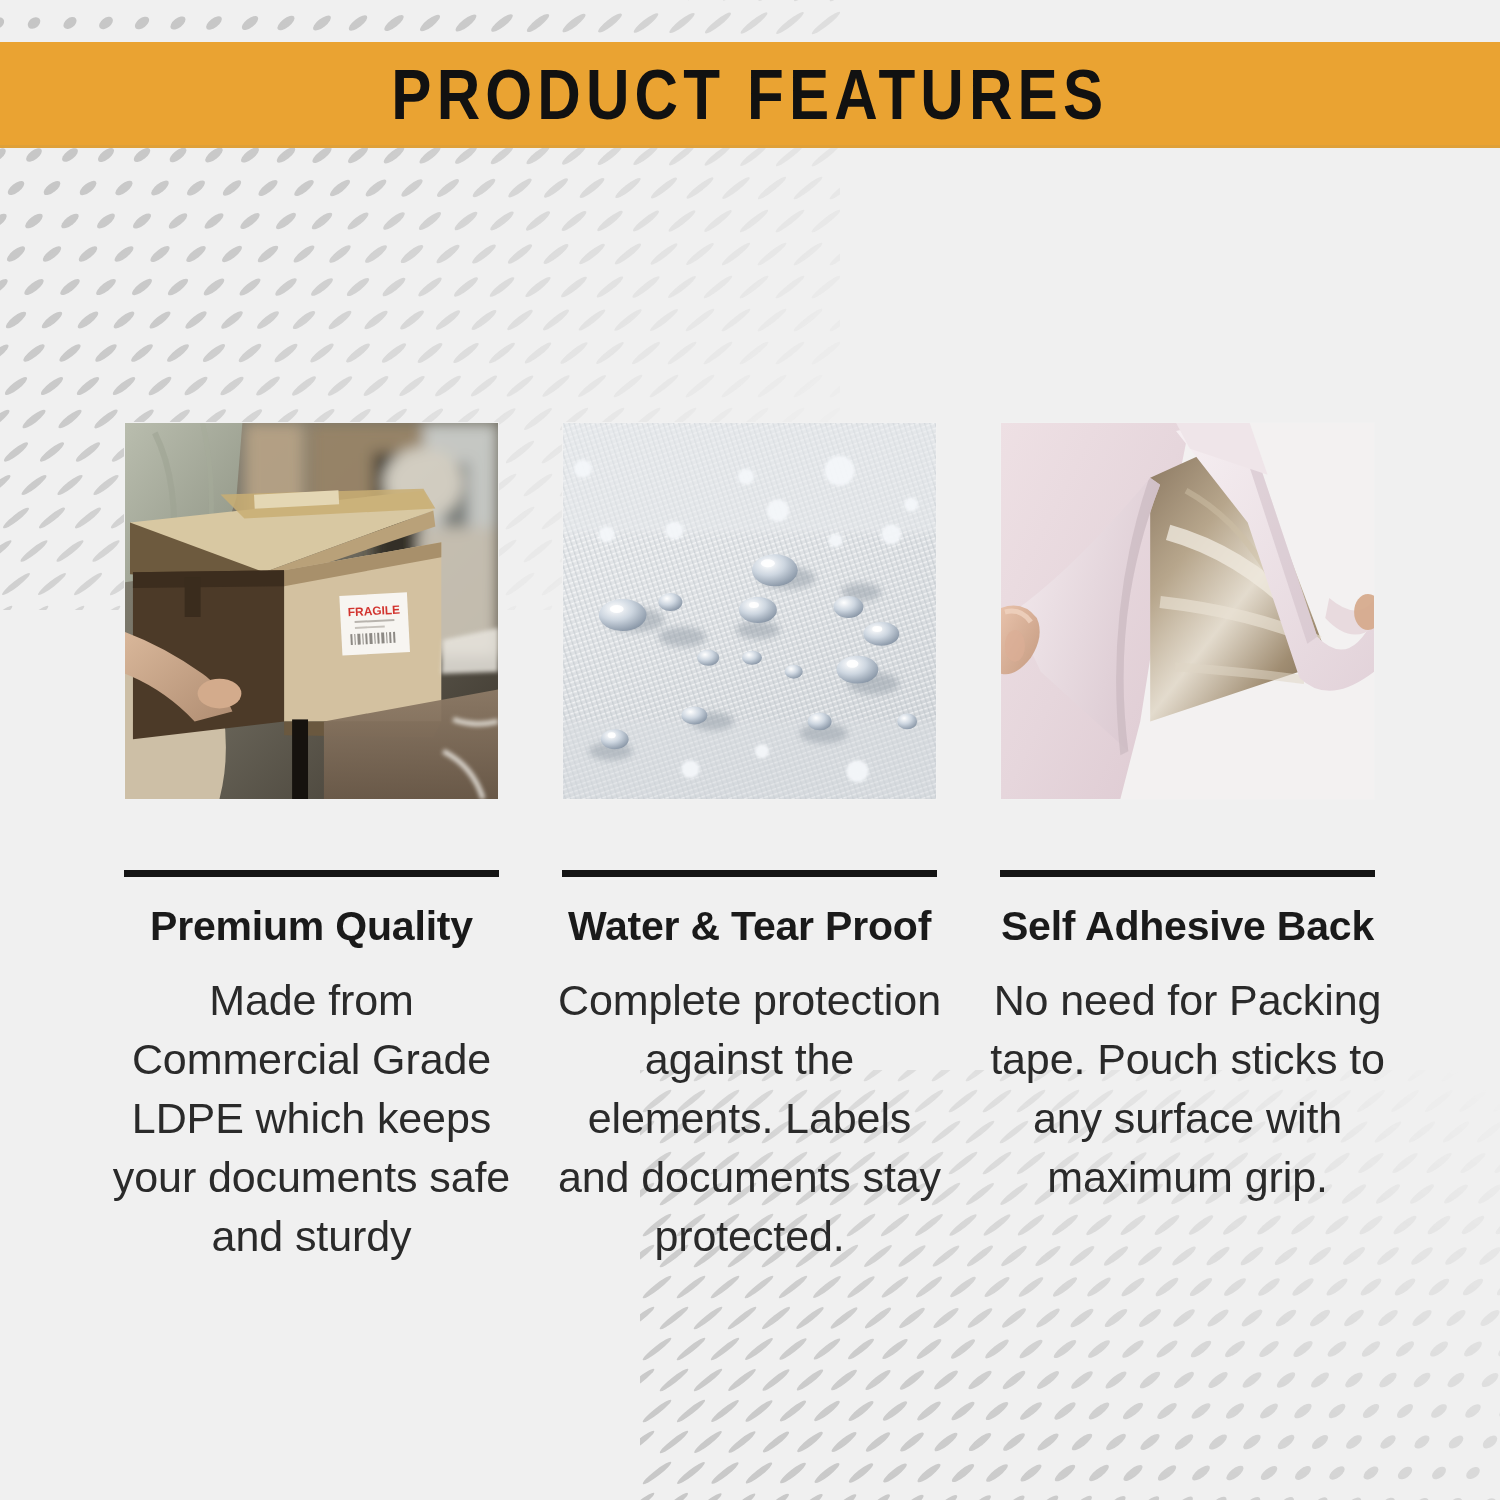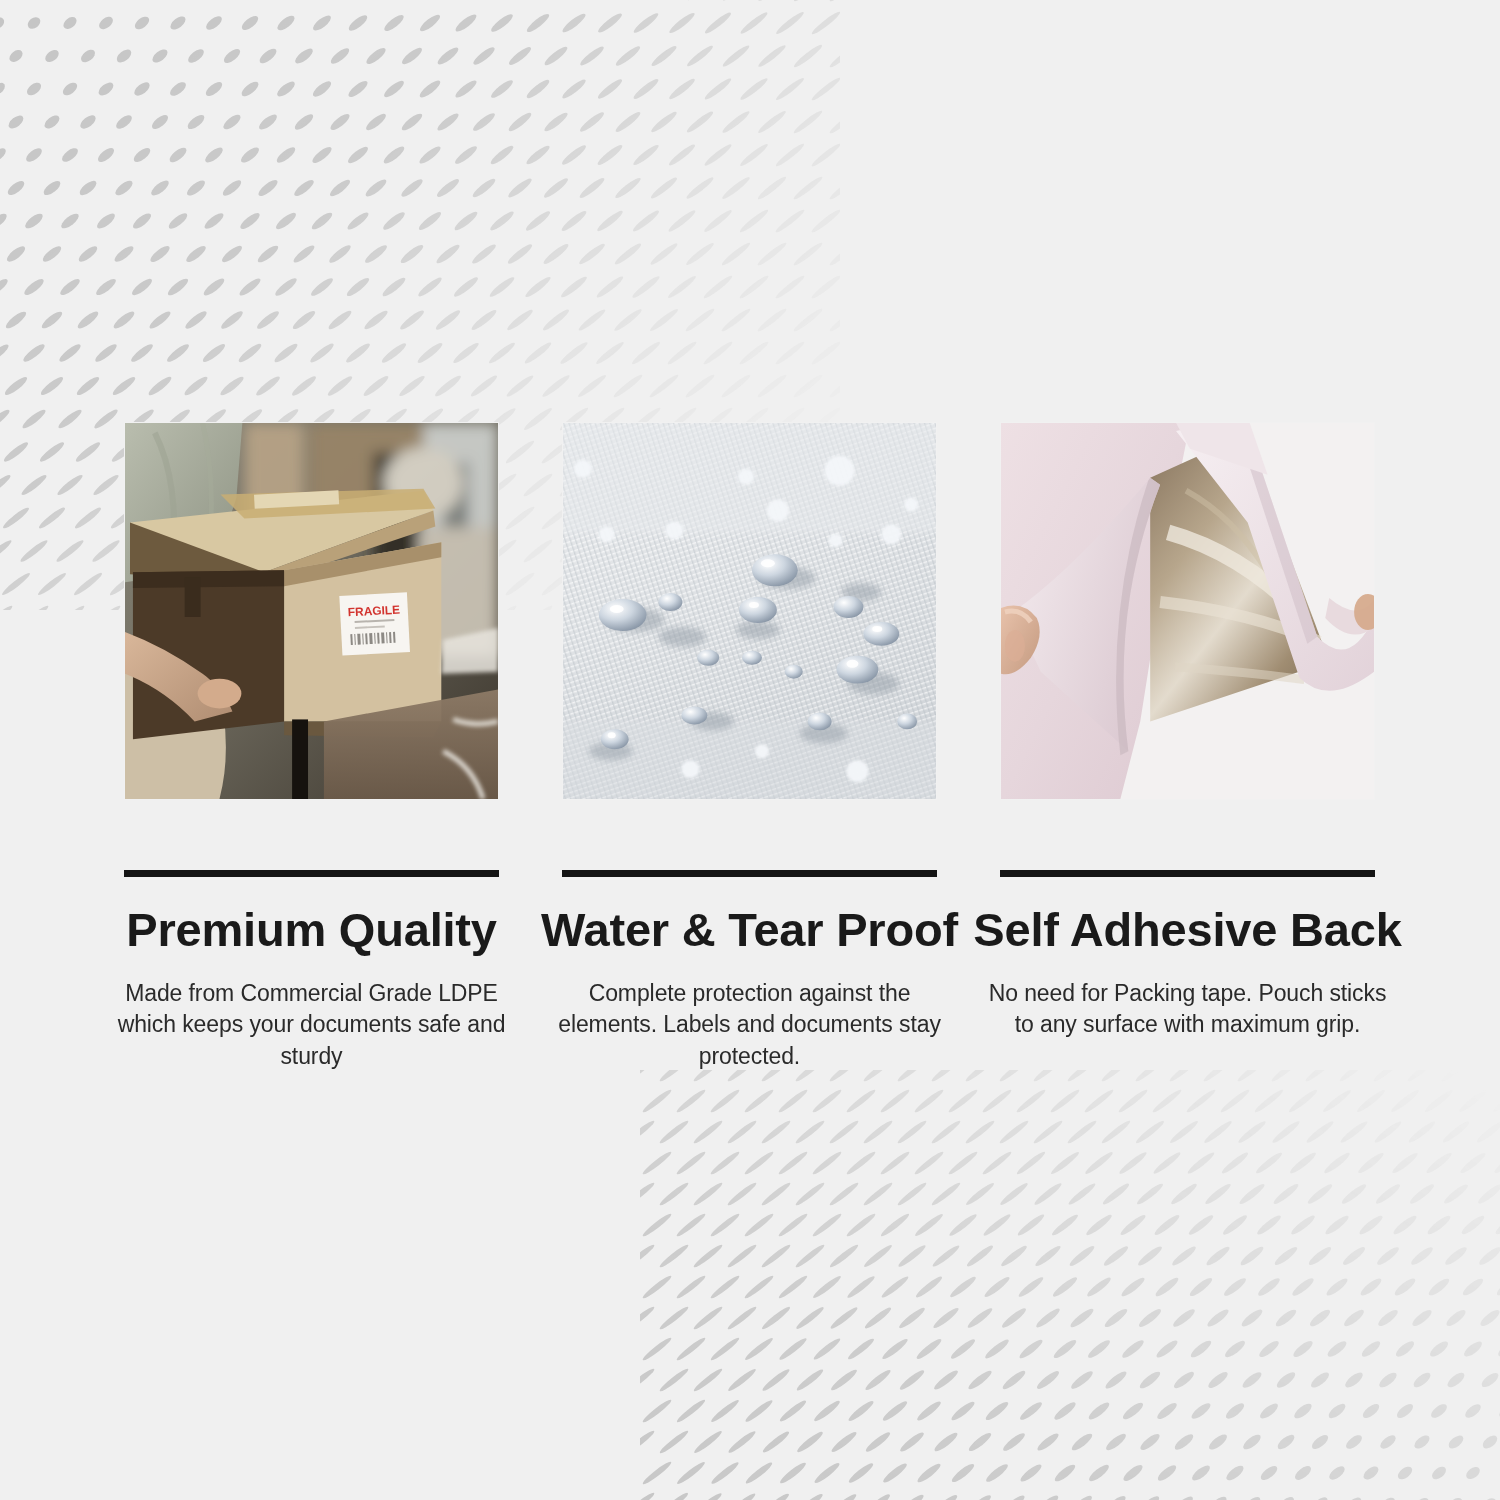--- a/index.html
+++ b/index.html
@@ -89,32 +89,32 @@
   .photo svg { display:block; width:100%; height:100%; }
 
   .rule {
     width:375px; height:7px;
     background:#141414;
     margin-top:70px;
   }
 
   .feature-title {
     margin-top:27px;
-    font-size:47px;
+    font-size:41px;
     font-weight:700;
     color:#1a1a1a;
     letter-spacing:-0.2px;
     text-align:center;
     line-height:1.1;
     white-space:nowrap;
   }
 
   .feature-desc {
     margin-top:22px;
-    font-size:23px;
+    font-size:43px;
     font-weight:400;
     color:#2a2a2a;
     text-align:center;
     line-height:1.37;
     letter-spacing:-0.1px;
     width:400px;
   }
 </style>
 </head>
 <body>
@@ -1123,20 +1123,24 @@
             <ellipse cx="799.0" cy="465.0" rx="7.4" ry="5.0" transform="rotate(-38 799.0 465.0)"></ellipse>
             <ellipse cx="833.0" cy="465.0" rx="6.9" ry="5.0" transform="rotate(-38 833.0 465.0)"></ellipse>
             <ellipse cx="867.0" cy="465.0" rx="6.5" ry="5.1" transform="rotate(-38 867.0 465.0)"></ellipse>
             <ellipse cx="901.0" cy="465.0" rx="6.1" ry="5.2" transform="rotate(-38 901.0 465.0)"></ellipse>
             <ellipse cx="935.0" cy="465.0" rx="6.5" ry="5.1" transform="rotate(-38 935.0 465.0)"></ellipse>
           </g>
       </g>
     </svg>
   </div>
 
+  <div class="banner">
+    <div class="banner-inner-line"></div>
+    <h1 class="banner-title">PRODUCT FEATURES</h1>
+  </div>
 
   <div class="features">
 
     <div class="feature">
       <div class="photo">
         <svg viewBox="0 0 375 378" xmlns="http://www.w3.org/2000/svg">
           <defs>
             <linearGradient id="f1bg" x1="0" y1="0" x2="1" y2="1">
               <stop offset="0" stop-color="#8c8a7c"></stop>
               <stop offset="0.45" stop-color="#6e6a5e"></stop>

